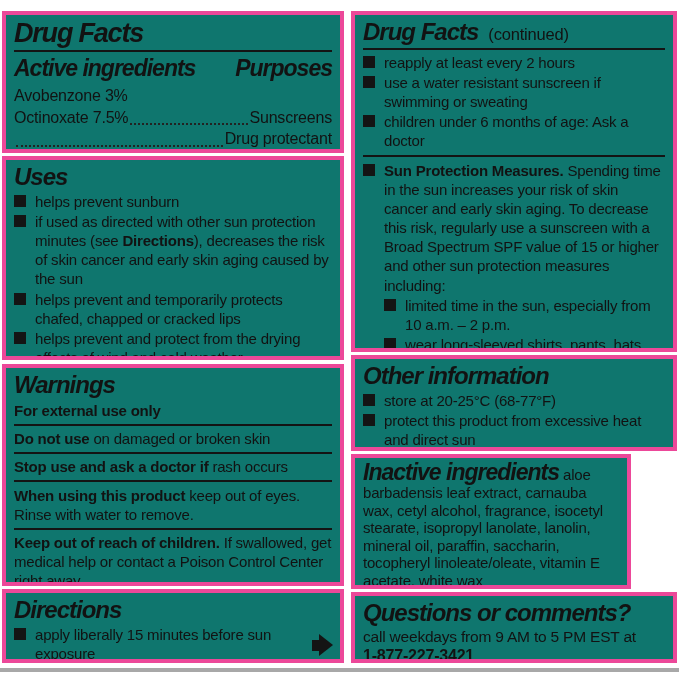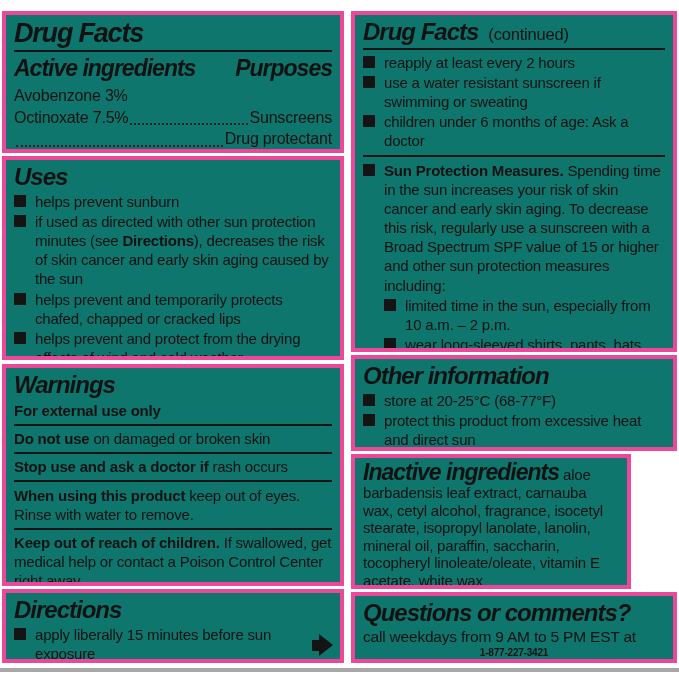--- a/index.html
+++ b/index.html
@@ -35,21 +35,21 @@
   .sep{border-top:2px solid #141414;margin:1px 0;}
   
   .arrow{position:absolute;right:7px;bottom:3px;white-space:nowrap;}
   .arrow .tail{display:inline-block;width:7px;height:11px;background:#141414;vertical-align:middle;}
   .arrow .head{display:inline-block;width:0;height:0;border-left:14px solid #141414;
     border-top:11px solid transparent;border-bottom:11px solid transparent;vertical-align:middle;}
   
   .tight{font-size:15px;line-height:17.5px;letter-spacing:-0.2px;}
   
   .q-line{font-size:15.5px;line-height:1.3;letter-spacing:-0.2px;}
-  .q-phone{font-size:10px;font-weight:bold;letter-spacing:-0.2px;text-align:center;}
+  .q-phone{font-size:16px;font-weight:bold;letter-spacing:-0.2px;}
   .grey-bar{position:absolute;left:0;top:668px;width:679px;height:4px;background:#a8a8a8;}
   
   #lbox1{left:2px;top:11px;width:342px;height:142px;}
   #lbox2{left:2px;top:156px;width:342px;height:204px;}
   #lbox3{left:2px;top:364px;width:342px;height:222px;}
   #lbox4{left:2px;top:589px;width:342px;height:74px;}
   #rbox1{left:351px;top:11px;width:326px;height:341px;}
   #rbox2{left:351px;top:355px;width:326px;height:96px;}
   #rbox3{left:351px;top:454px;width:280px;height:135px;}
   #rbox4{left:351px;top:592px;width:326px;height:71px;}

